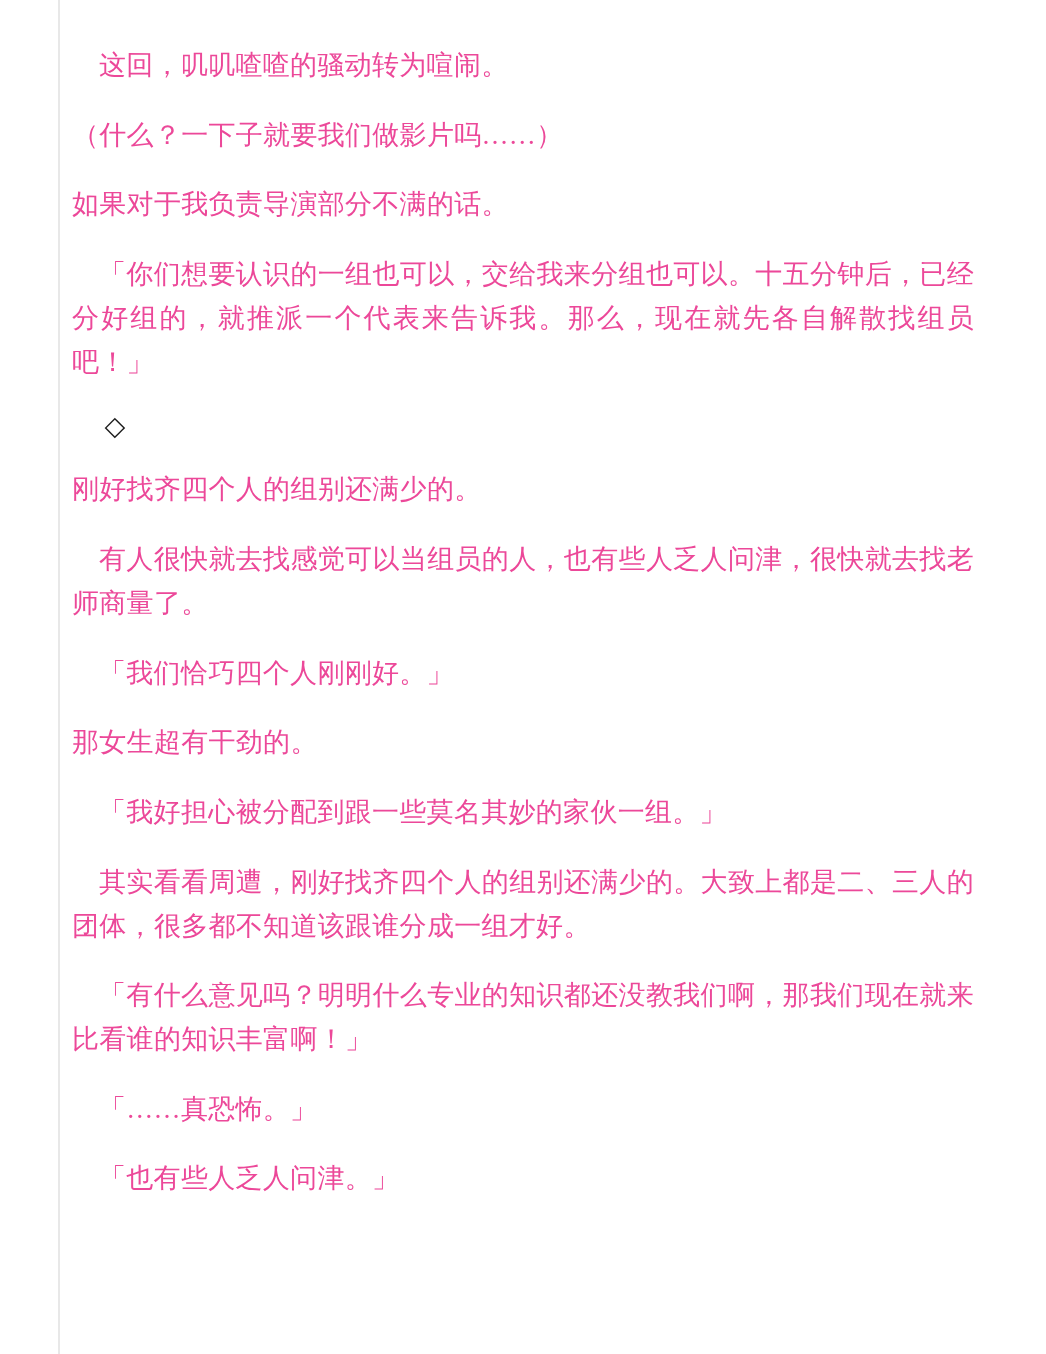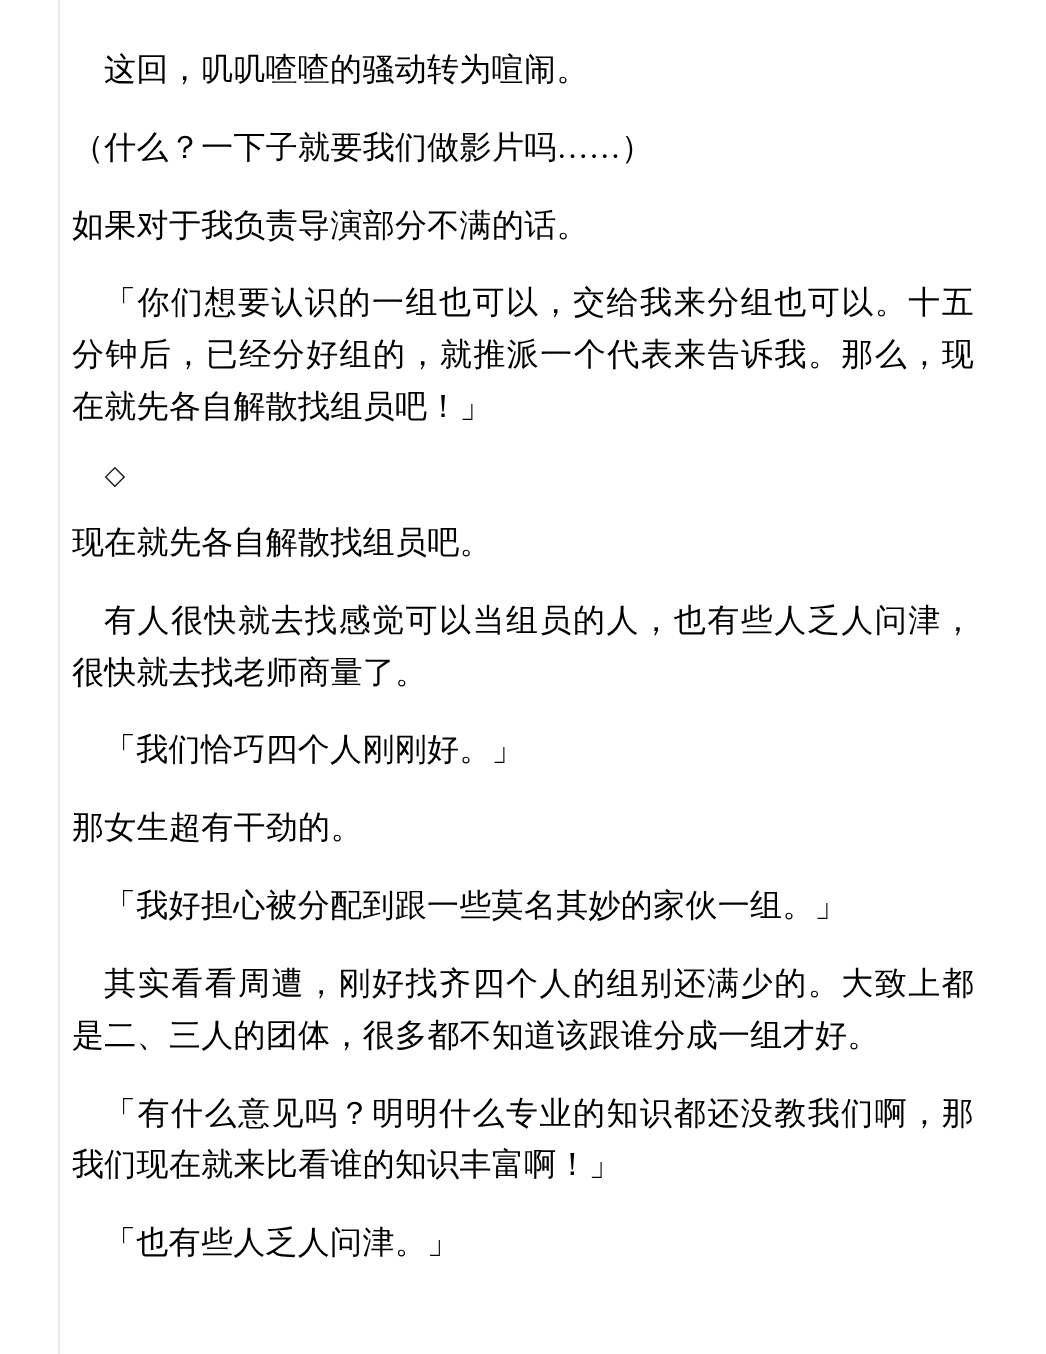--- a/index.html
+++ b/index.html
@@ -27,27 +27,27 @@
     left: 58px;
     top: 0;
     width: 2px;
     height: 1354px;
     background: #e8e8e8;
   }
   .body-text {
     padding-top: 8px;
   }
   .para {
-    font-size: 32px;
+    font-size: 27px;
     line-height: 1.62;
     margin: 0 0 26px 0;
     text-align: justify;
     text-justify: inter-ideograph;
     letter-spacing: 0.3px;
-    color: #000000;
+    color: #ec4899;
   }
   .indent1 {
     text-indent: 1em;
   }
   .noindent {
     text-indent: 0;
   }
   .divider-para {
     text-indent: 1.2em;
     font-size: 27px;
@@ -60,23 +60,24 @@
 
 <div class="page">
   <div class="edge-left"></div>
   <div class="body-text">
 
     <p class="para indent1">这回，叽叽喳喳的骚动转为喧闹。</p>
     <p class="para noindent">（什么？一下子就要我们做影片吗……）</p>
     <p class="para noindent">如果对于我负责导演部分不满的话。</p>
     <p class="para indent1">「你们想要认识的一组也可以，交给我来分组也可以。十五分钟后，已经分好组的，就推派一个代表来告诉我。那么，现在就先各自解散找组员吧！」</p>
     <p class="divider-para">◇</p>
-    <p class="para noindent">现在就先各自解散找组员吧。</p>
+    <p class="para noindent">刚好找齐四个人的组别还满少的。</p>
     <p class="para indent1">有人很快就去找感觉可以当组员的人，也有些人乏人问津，很快就去找老师商量了。</p>
     <p class="para indent1">「我们恰巧四个人刚刚好。」</p>
     <p class="para noindent">那女生超有干劲的。</p>
     <p class="para indent1">「我好担心被分配到跟一些莫名其妙的家伙一组。」</p>
     <p class="para indent1">其实看看周遭，刚好找齐四个人的组别还满少的。大致上都是二、三人的团体，很多都不知道该跟谁分成一组才好。</p>
     <p class="para indent1">「有什么意见吗？明明什么专业的知识都还没教我们啊，那我们现在就来比看谁的知识丰富啊！」</p>
+    <p class="para indent1">「……真恐怖。」</p>
     <p class="para indent1">「也有些人乏人问津。」</p>
 
   </div>
 </div>
 
 </body></html>

